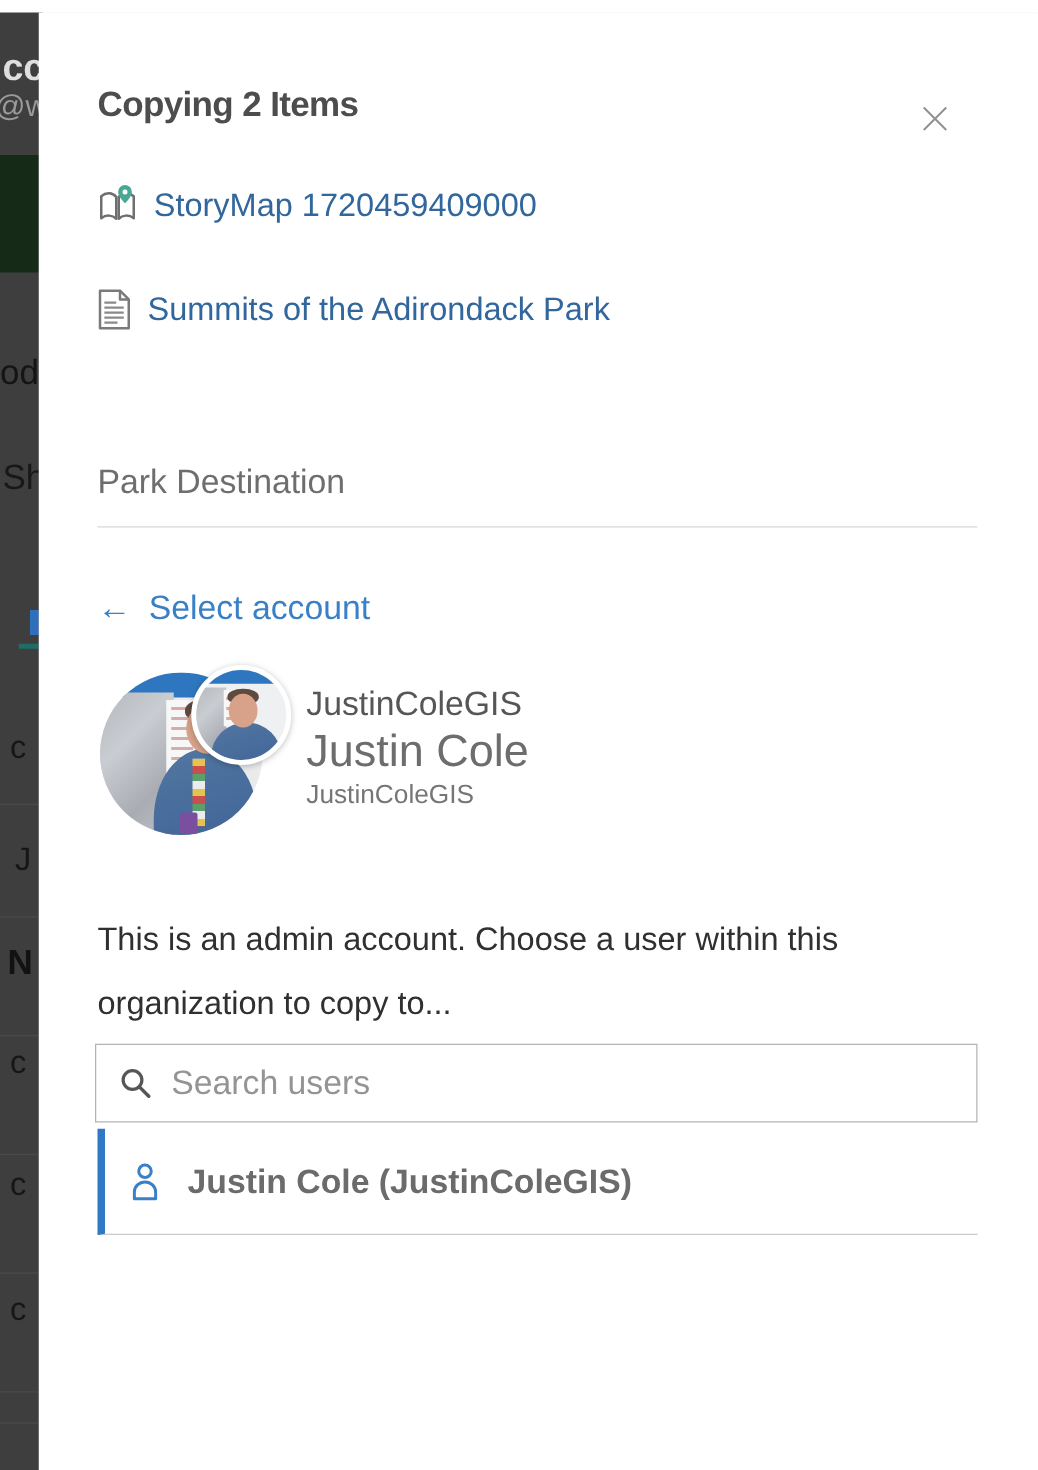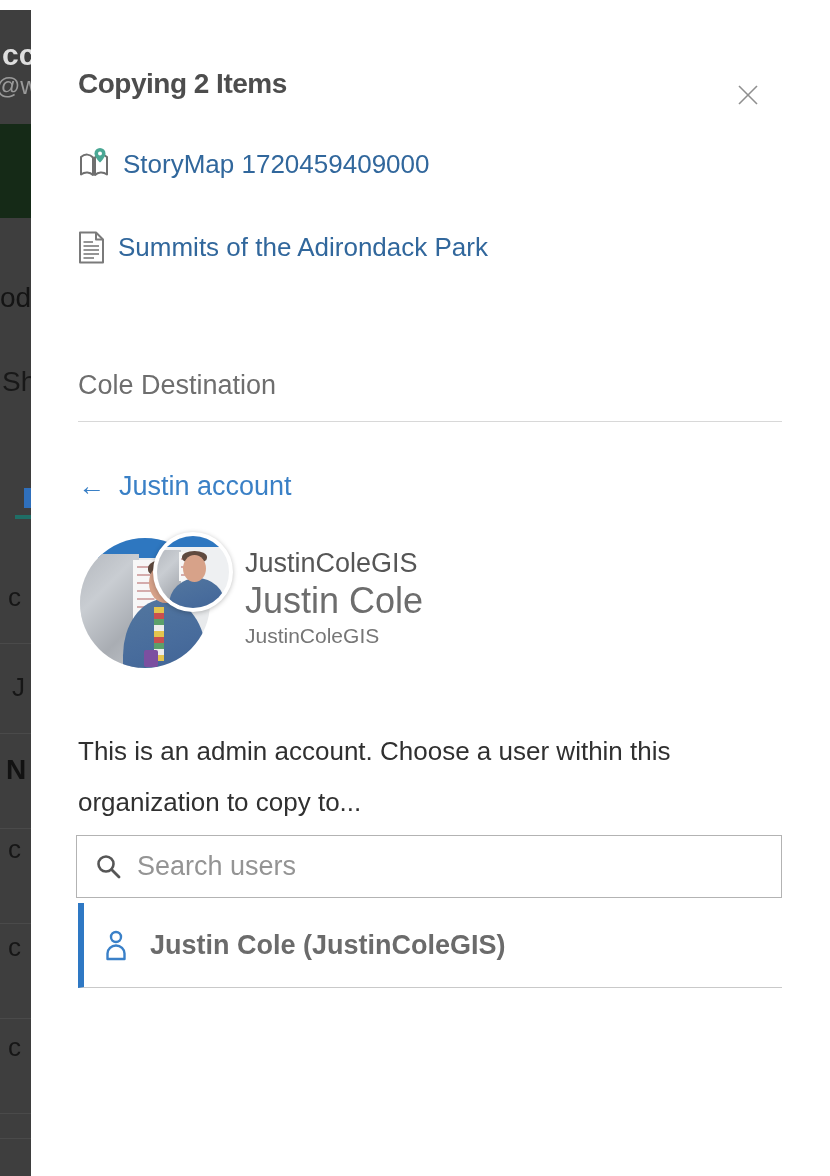--- a/index.html
+++ b/index.html
@@ -199,26 +199,26 @@
           <line x1="5.5" y1="15" x2="21" y2="15"></line>
           <line x1="5.5" y1="19" x2="21" y2="19"></line>
           <line x1="5.5" y1="23" x2="21" y2="23"></line>
           <line x1="5.5" y1="27" x2="16" y2="27"></line>
         </g>
       </svg>
     </span>
     <span class="item-link">Summits of the Adirondack Park</span>
   </div>
 
-  <div class="section-label">Cole Destination</div>
+  <div class="section-label">Park Destination</div>
   <div class="section-divider"></div>
 
   <div class="change-account">
     <span>←</span>
-    <span>Justin account</span>
+    <span>Select account</span>
   </div>
 
   <div class="avatar-big">
     <div class="av-band"></div>
     <div class="av-map"></div>
     <div class="av-poster"></div>
     <div class="av-shirt"></div>
     <div class="av-hair"></div>
     <div class="av-head"></div>
     <div class="av-lanyard"></div>

